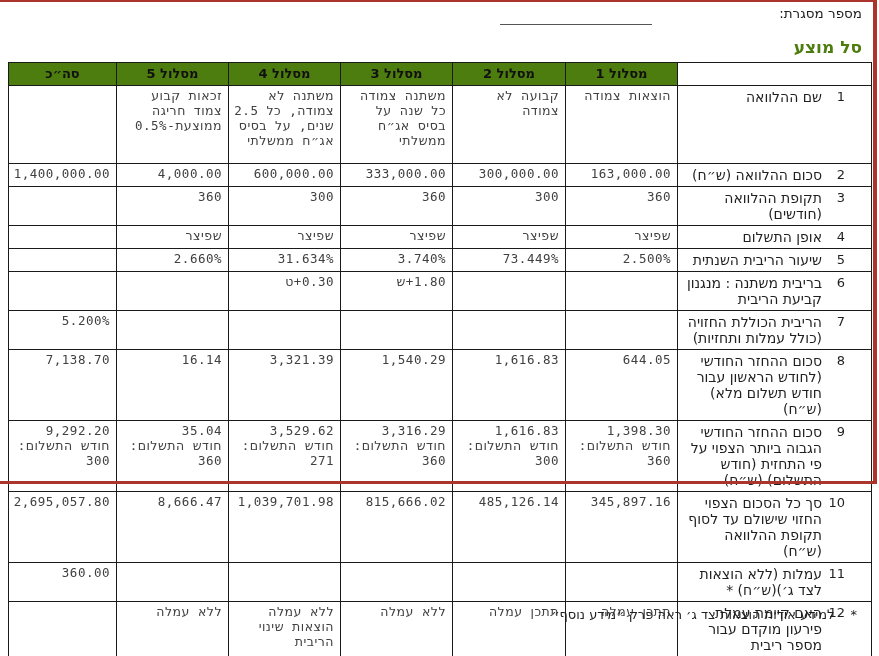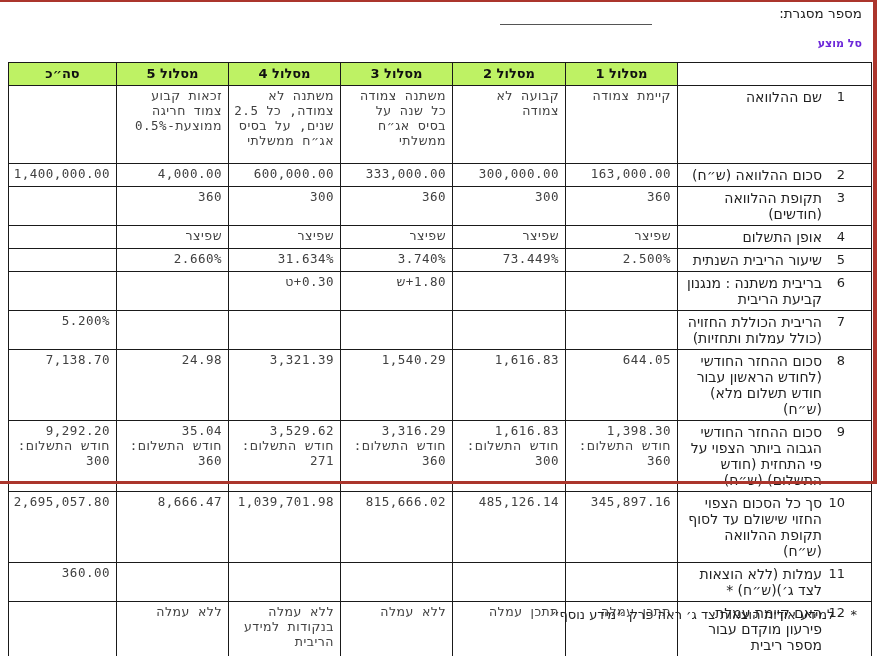--- a/index.html
+++ b/index.html
@@ -6,27 +6,27 @@
   html,body { width:879px; height:656px; background:#ffffff; overflow:hidden;
               font-family:"DejaVu Sans", sans-serif; }
   .page { position:relative; width:879px; height:487px; background:#fff; }
   .red-frame { position:absolute; top:0; left:0; right:2px; bottom:3px;
                border-top:2px solid #ab352c; border-right:4px solid #ab352c;
                border-bottom:3px solid #ab352c; pointer-events:none; z-index:5; }
   .frame-label { position:absolute; top:5px; right:17px; font-size:13.5px; color:#1f1f1f;
                  direction:rtl; }
   .frame-blank { position:absolute; top:24px; left:500px; width:152px;
                  border-bottom:1.5px solid #555; height:0; }
-  .page-title { position:absolute; top:37px; right:17px; font-size:11px; font-weight:bold;
-                color:#6d28d9; direction:rtl; }
+  .page-title { position:absolute; top:37px; right:17px; font-size:17px; font-weight:bold;
+                color:#4d7c0f; direction:rtl; }
 
   table.offer { position:absolute; top:62px; left:8px; width:863px; direction:rtl;
                 border-collapse:collapse; table-layout:fixed; }
   table.offer th, table.offer td { border:1px solid #1a1a1a; vertical-align:top; }
-  th.colhead { background:#bef264; font-size:13px; font-weight:bold; color:#111;
+  th.colhead { background:#4d7c0f; font-size:13px; font-weight:bold; color:#111;
                text-align:center; padding:3px 2px; }
   th.invis { background:#fff; border-top:none; border-right:none; }
   td.val { font-family:"DejaVu Sans Mono","DejaVu Sans",monospace; font-size:12.5px;
            color:#404040; text-align:right; padding:2px 6px 2px 4px; line-height:15px;
            letter-spacing:0.5px; white-space:pre-line; word-wrap:break-word; }
   td.ltr-ov { direction:ltr; unicode-bidi:bidi-override; }
   td.rowhead { padding:3px 26px 3px 5px; }
   .rl-wrap { display:flex; direction:rtl; gap:6px; }
   .rl-num { flex:none; width:17px; text-align:right; font-size:13px; color:#1f1f1f; }
   .rl-txt { flex:1; font-size:14px; color:#1f1f1f; line-height:16px; }
@@ -78,21 +78,21 @@
       <th class="colhead">סה״כ</th>
     </tr>
 
     <tr class="r1">
       <td class="rowhead">
             <div class="rl-wrap">
         <span class="rl-num">1</span>
         <span class="rl-txt">שם ההלוואה</span>
             </div>
           </td>
-      <td class="val">קיימת צמודה</td>
+      <td class="val">הוצאות צמודה</td>
       <td class="val">קבועה לא צמודה</td>
       <td class="val">משתנה צמודה כל שנה על בסיס אג״ח ממשלתי</td>
       <td class="val">משתנה לא צמודה, כל 2.5 שנים, על בסיס אג״ח ממשלתי</td>
       <td class="val">זכאות קבוע צמוד חריגה ממוצעת-0.5%</td>
       <td class="val"></td>
     </tr>
 
     <tr class="r2">
       <td class="rowhead">
             <div class="rl-wrap">
@@ -187,21 +187,21 @@
       <td class="rowhead">
             <div class="rl-wrap">
         <span class="rl-num">8</span>
         <span class="rl-txt">סכום ההחזר החודשי (לחודש הראשון עבור חודש תשלום מלא) (ש״ח)</span>
             </div>
           </td>
       <td class="val">644.05</td>
       <td class="val">1,616.83</td>
       <td class="val">1,540.29</td>
       <td class="val">3,321.39</td>
-      <td class="val">24.98</td>
+      <td class="val">16.14</td>
       <td class="val">7,138.70</td>
     </tr>
 
     <tr class="r9">
       <td class="rowhead">
             <div class="rl-wrap">
         <span class="rl-num">9</span>
         <span class="rl-txt">סכום ההחזר החודשי הגבוה ביותר הצפוי על פי התחזית (חודש התשלום) (ש״ח)</span>
             </div>
           </td>
@@ -258,21 +258,21 @@
     <tr class="r12">
       <td class="rowhead">
             <div class="rl-wrap">
         <span class="rl-num">12</span>
         <span class="rl-txt">האם קיימת עמלת פירעון מוקדם עבור מספר ריבית</span>
             </div>
           </td>
       <td class="val">תתכן עמלה</td>
       <td class="val">תתכן עמלה</td>
       <td class="val">ללא עמלה</td>
-      <td class="val">ללא עמלה בנקודות למידע הריבית</td>
+      <td class="val">ללא עמלה הוצאות שינוי הריבית</td>
       <td class="val">ללא עמלה</td>
       <td class="val"></td>
     </tr>
   </tbody>
     </table>
 
   <div class="footnote">
     <span>*</span>
     <span>למידע אודות הוצאות צד ג׳ ראה פרק ״מידע נוסף״</span>
   </div>

